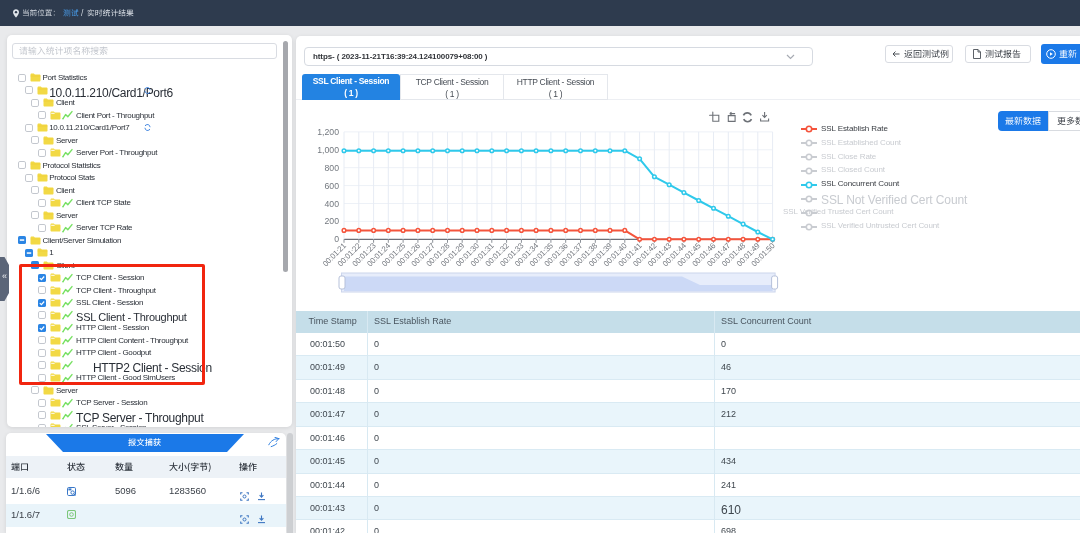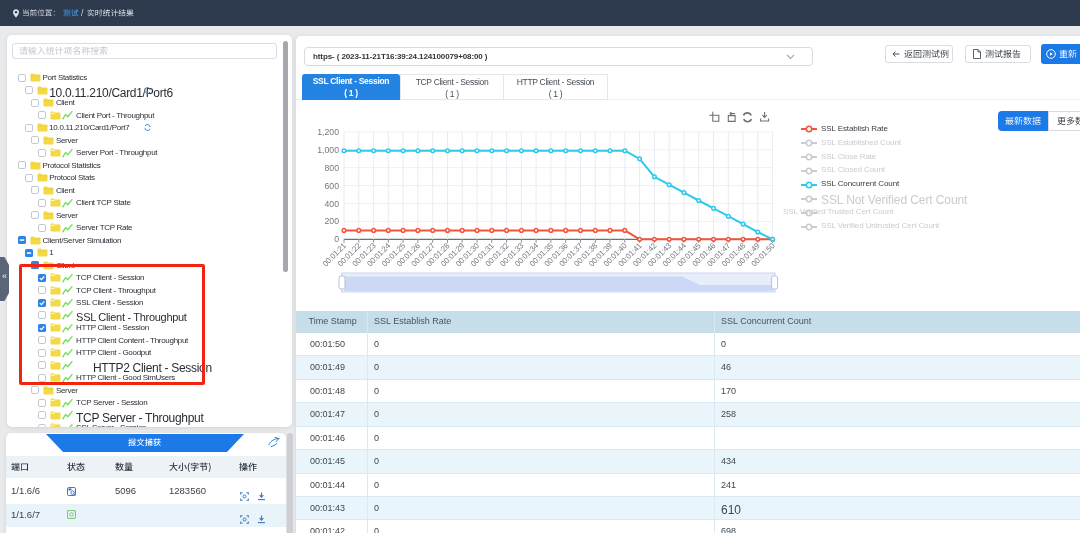--- a/index.html
+++ b/index.html
@@ -892,21 +892,21 @@
       <div class="abs" style="left:425px;top:6px;font-size:9px;color:#3f474e">46</div>
     </div>
     <div class="abs" style="left:0;top:46.9px;width:786px;height:23.43px;background:#fff;border-bottom:1px solid #d9eaf3">
       <div class="abs" style="left:14px;top:6px;font-size:9px;color:#3f474e">00:01:48</div>
       <div class="abs" style="left:78px;top:6px;font-size:9px;color:#3f474e">0</div>
       <div class="abs" style="left:425px;top:6px;font-size:9px;color:#3f474e">170</div>
     </div>
     <div class="abs" style="left:0;top:70.3px;width:786px;height:23.43px;background:#e9f5fb;border-bottom:1px solid #d9eaf3">
       <div class="abs" style="left:14px;top:6px;font-size:9px;color:#3f474e">00:01:47</div>
       <div class="abs" style="left:78px;top:6px;font-size:9px;color:#3f474e">0</div>
-      <div class="abs" style="left:425px;top:6px;font-size:9px;color:#3f474e">258</div>
+      <div class="abs" style="left:425px;top:6px;font-size:9px;color:#3f474e">212</div>
     </div>
     <div class="abs" style="left:0;top:93.7px;width:786px;height:23.43px;background:#fff;border-bottom:1px solid #d9eaf3">
       <div class="abs" style="left:14px;top:6px;font-size:9px;color:#3f474e">00:01:46</div>
       <div class="abs" style="left:78px;top:6px;font-size:9px;color:#3f474e">0</div>
       <div class="abs" style="left:425px;top:20px;font-size:14px;color:#3f474e">346</div>
     </div>
     <div class="abs" style="left:0;top:117.2px;width:786px;height:23.43px;background:#e9f5fb;border-bottom:1px solid #d9eaf3">
       <div class="abs" style="left:14px;top:6px;font-size:9px;color:#3f474e">00:01:45</div>
       <div class="abs" style="left:78px;top:6px;font-size:9px;color:#3f474e">0</div>
       <div class="abs" style="left:425px;top:6px;font-size:9px;color:#3f474e">434</div>

